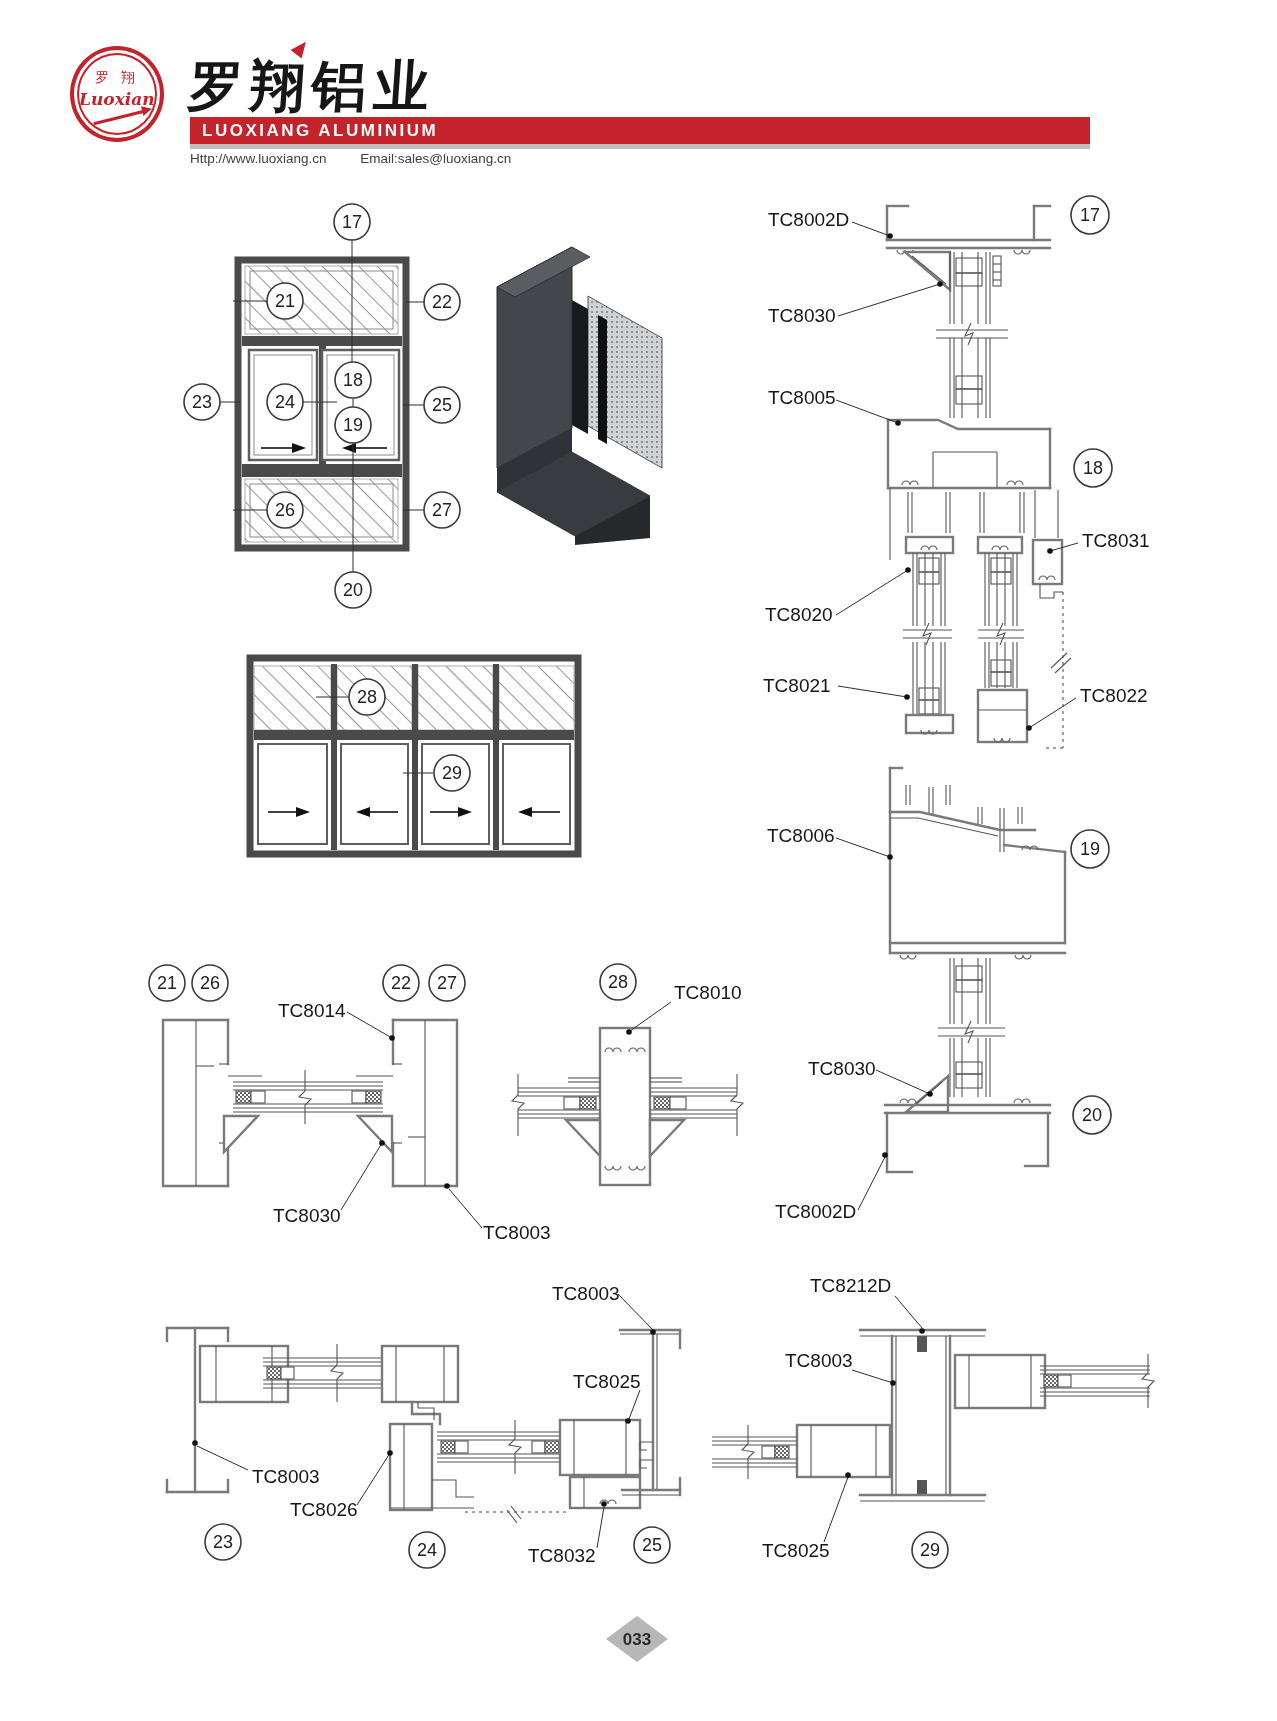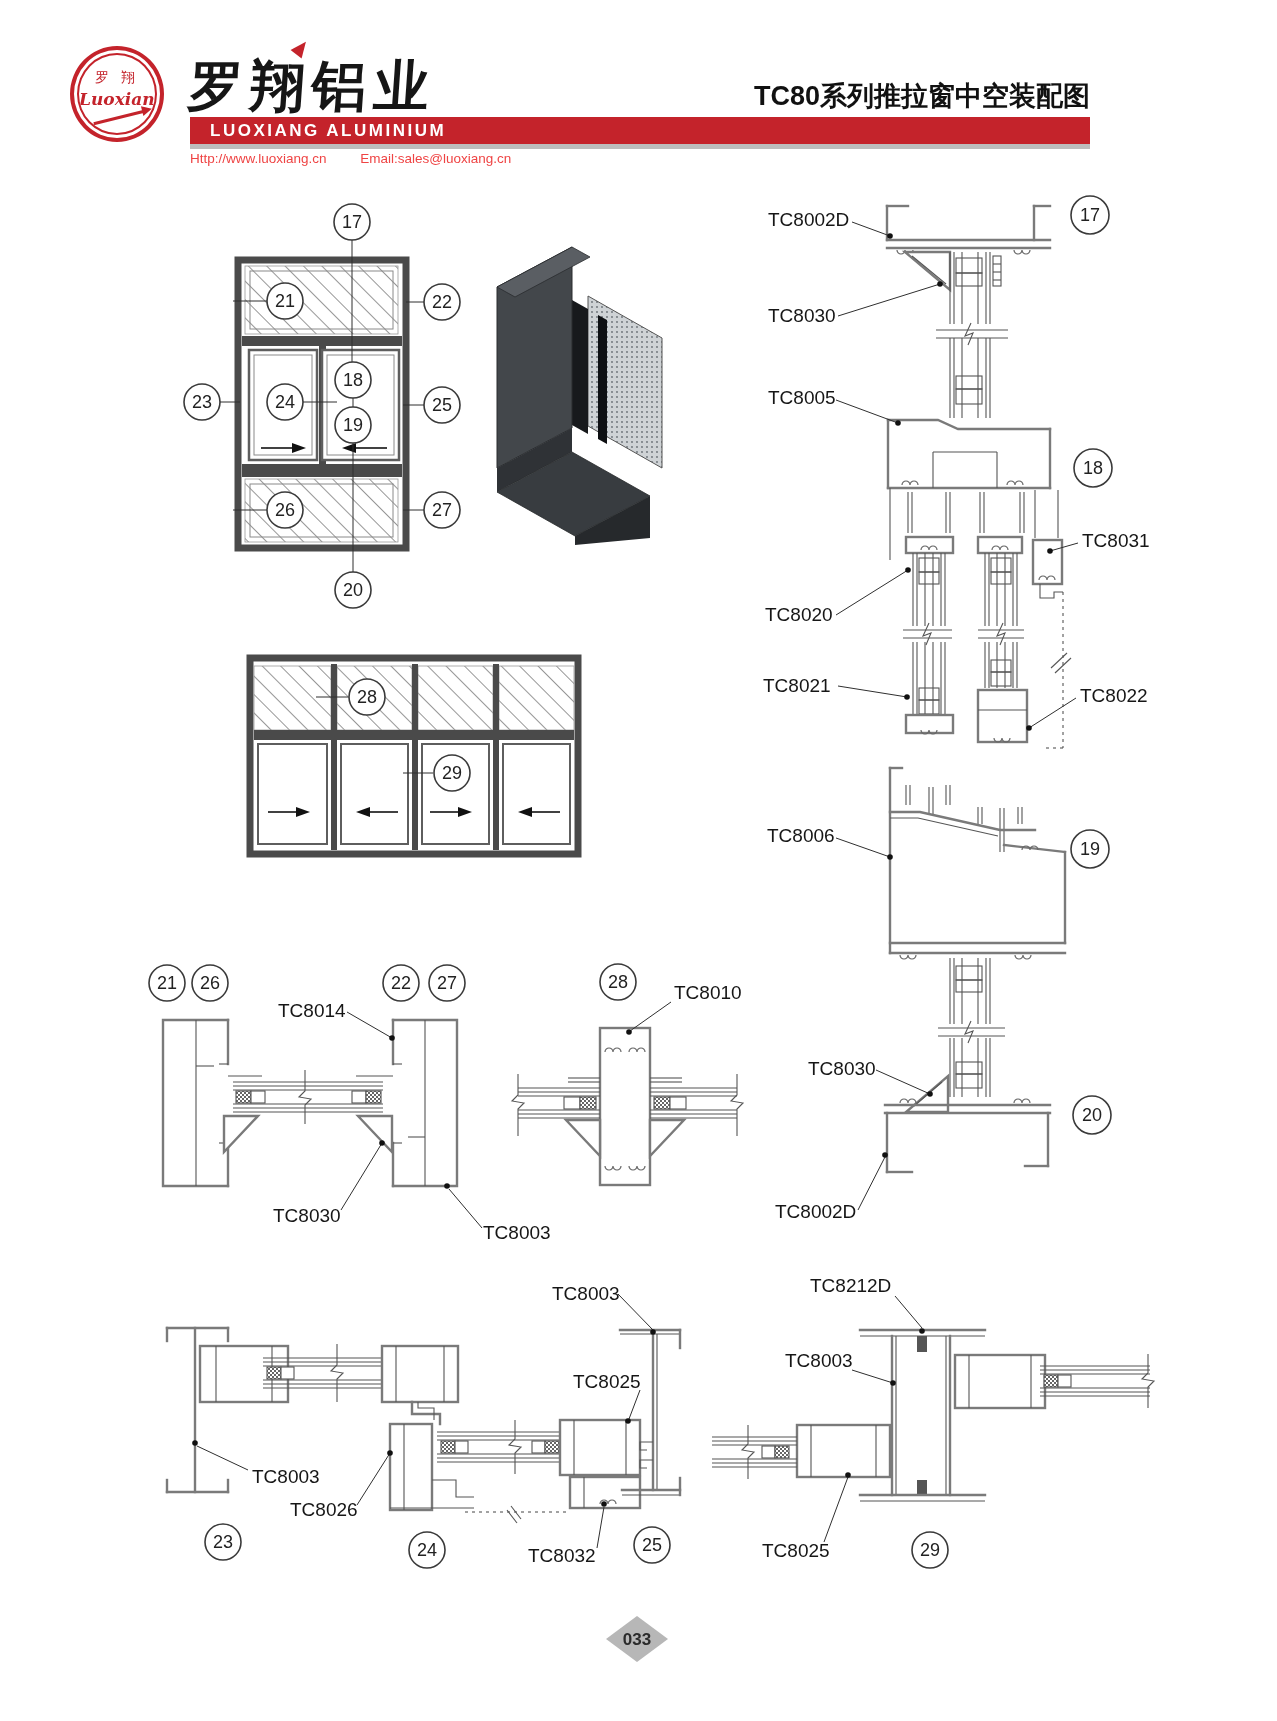--- a/index.html
+++ b/index.html
@@ -9,25 +9,25 @@
   .hdr{position:absolute;left:0;top:0;width:1277px;height:175px;background:#fff;}
   .logo{position:absolute;left:70px;top:46px;width:94px;height:96px;border:4px solid #c4232b;border-radius:50%;box-sizing:border-box;}
   .logo-in{position:absolute;left:3px;top:3px;right:3px;bottom:3px;border:2px solid #c4232b;border-radius:50%;text-align:center;color:#c4232b;overflow:hidden;}
   .logo-cn{display:block;margin-top:14px;font-size:14px;font-weight:normal;letter-spacing:4px;}
   .logo-lt{display:block;margin-top:2px;font-family:"DejaVu Serif",serif;font-style:italic;font-size:17px;font-weight:bold;}
   .logo-sw{position:absolute;left:14px;bottom:14px;width:52px;height:3px;background:#c4232b;transform:rotate(-14deg);}
   .logo-sw:after{content:"";position:absolute;right:-8px;top:-4px;border-left:10px solid #c4232b;border-top:5px solid transparent;border-bottom:5px solid transparent;}
   .brandcn{position:absolute;left:188px;top:50px;font-size:55px;font-weight:bold;color:#161616;letter-spacing:7px;transform:skewX(-4deg);white-space:nowrap;}
   .accent{position:absolute;left:294px;top:40px;width:0;height:0;border-left:7px solid transparent;border-right:7px solid transparent;border-bottom:16px solid #c4232b;transform:rotate(38deg);}
   .redbar{position:absolute;left:190px;top:117px;width:900px;height:27px;background:#c4232b;display:flex;align-items:center;justify-content:space-between;}
-  .redbar .en{color:#fff;font-weight:bold;font-size:17px;letter-spacing:2.5px;padding-left:20px;}
+  .redbar .en{color:#fff;font-weight:bold;font-size:17px;letter-spacing:2.5px;padding-left:12px;}
   .redbar .ten{color:#fff;font-size:15.5px;padding-right:24px;margin-top:44px;}
   .grayline{position:absolute;left:190px;top:144px;width:900px;height:5px;background:#bdbdbd;}
   .titlecn{position:absolute;left:600px;top:78px;width:490px;text-align:right;font-size:27px;font-weight:bold;color:#111;white-space:nowrap;}
-  .contact{position:absolute;left:190px;top:151px;font-size:13.5px;color:#ef4444;}
+  .contact{position:absolute;left:190px;top:151px;font-size:13.5px;color:#404040;}
   .contact span{margin-right:30px;}
 </style>
 </head>
 <body>
 
 <svg id="art" width="1277" height="1721" viewBox="0 0 1277 1721">
   <defs>
     <pattern id="hatch" patternUnits="userSpaceOnUse" width="13" height="13" patternTransform="rotate(-45)">
       <line x1="0" y1="0" x2="0" y2="13" stroke="#3f3f3f" stroke-width="1.1"></line>
     </pattern>
@@ -669,21 +669,20 @@
 <div class="hdr">
   <div class="logo">
     <div class="logo-in">
       <span class="logo-cn">罗 翔</span>
       <span class="logo-lt">Luoxiang</span>
       <div class="logo-sw"></div>
     </div>
   </div>
   <div class="brandcn">罗翔铝业</div>
   <div class="accent"></div>
-  <div class="titlecn">TC80系列推拉窗中空装配图</div>
   <div class="redbar">
     <span class="en">LUOXIANG ALUMINIUM</span>
     <span class="ten">Structure Diagram of Series TC80 Sliding Window</span>
   </div>
   <div class="grayline"></div>
   <div class="contact">
     <span>Http://www.luoxiang.cn</span>
     <span>Email:sales@luoxiang.cn</span>
   </div>
 </div>

